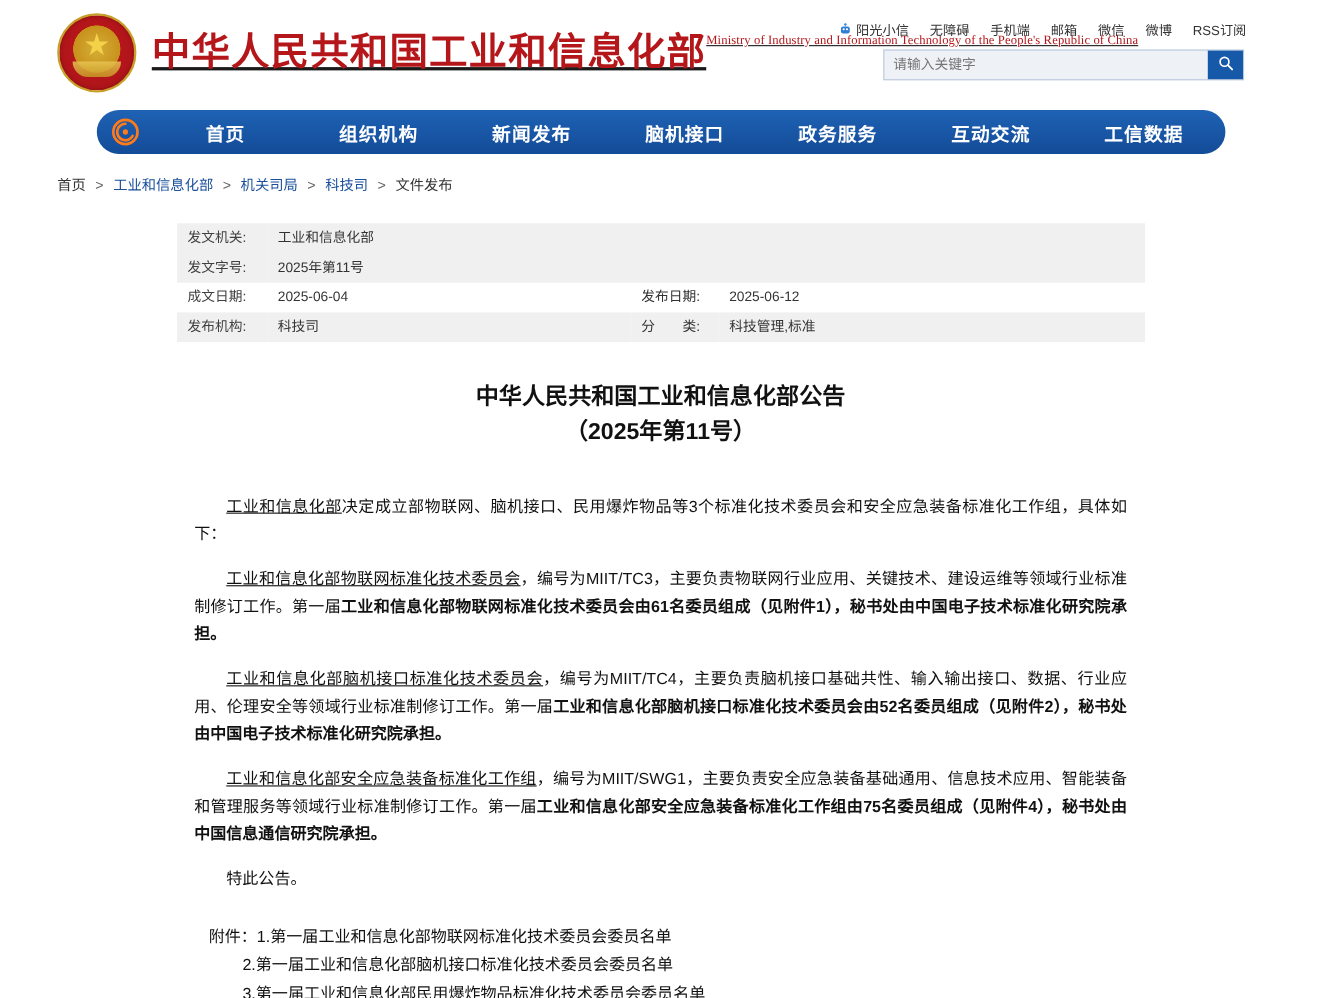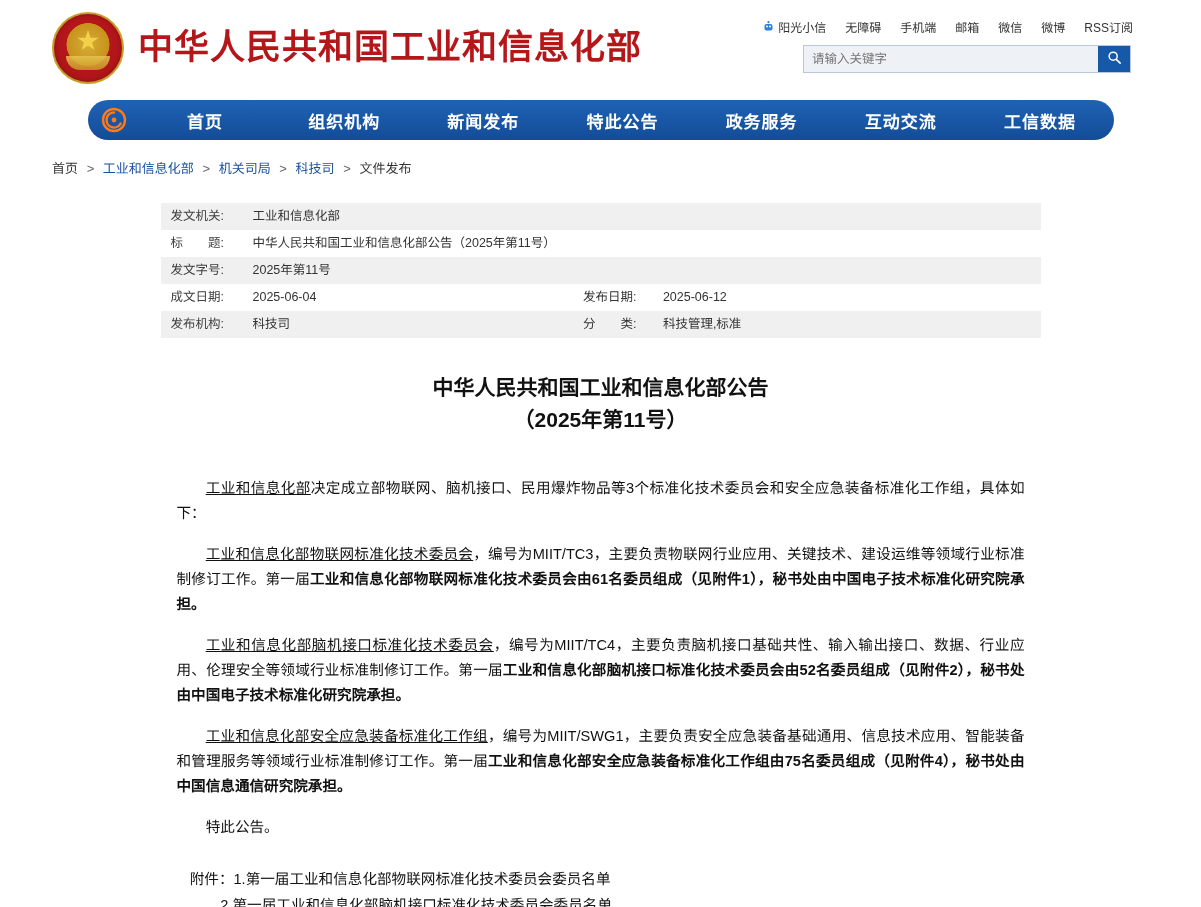--- a/index.html
+++ b/index.html
@@ -56,20 +56,21 @@
     position: absolute;
     left: 12px; bottom: 12px;
     width: 44px; height: 14px;
     border-radius: 0 0 22px 22px;
     background: linear-gradient(#e8c352, #c79a23);
     opacity: .85;
   }
   .title-block {
     display: flex;
     justify-content: space-between;
+    text-decoration: underline;
   }
   .site-title-cn {
     font-size: 35px;
     font-weight: bold;
     color: #b5161a;
     letter-spacing: 1px;
     line-height: 1.15;
     font-family: "Liberation Serif", "DejaVu Serif", serif;
   }
   .site-title-en {
@@ -264,20 +265,21 @@
 <body>
 
 <div class="page">
 
   <div class="header">
 
     <div class="logo-area">
       <div class="emblem"></div>
       <div class="title-block">
         <div class="site-title-cn">中华人民共和国工业和信息化部</div>
+        <div class="site-title-en">Ministry of Industry and Information Technology of the People's Republic of China</div>
       </div>
     </div>
 
     <div class="header-right">
       <div class="quick-links">
         <span class="ql-first">
           <span class="ql-icon">
             <svg width="13" height="13" viewBox="0 0 13 13">
               <rect x="2.5" y="4" width="8" height="6.5" rx="2" fill="#2f7fd6"></rect>
               <circle cx="6.5" cy="2.2" r="1.1" fill="#2f7fd6"></circle>
@@ -313,21 +315,21 @@
     <div class="nav-home-icon">
       <svg width="26" height="26" viewBox="0 0 26 26">
         <circle cx="13" cy="13" r="11" fill="none" stroke="#ff7a18" stroke-width="2.4"></circle>
         <path d="M13 5.5 A7.5 7.5 0 1 0 19.6 16.6" fill="none" stroke="#ff7a18" stroke-width="2.4" stroke-linecap="round"></path>
         <circle cx="13" cy="13" r="2.4" fill="#ff7a18"></circle>
       </svg>
     </div>
     <a class="nav-item" href="#">首页</a>
     <a class="nav-item" href="#">组织机构</a>
     <a class="nav-item" href="#">新闻发布</a>
-    <a class="nav-item" href="#">特此公告</a>
+    <a class="nav-item" href="#">脑机接口</a>
     <a class="nav-item" href="#">政务服务</a>
     <a class="nav-item" href="#">互动交流</a>
     <a class="nav-item" href="#">工信数据</a>
   </div>
 
   <div class="breadcrumb">
     <span>首页</span>
     <span class="sep">&gt;</span>
     <a href="#">工业和信息化部</a>
     <span class="sep">&gt;</span>
@@ -338,24 +340,20 @@
     <span>文件发布</span>
   </div>
 
   <div class="doc-wrap">
 
     <table class="meta-table">
       <tbody>
         <tr class="shade">
           <td class="meta-label">发文机关:</td>
           <td colspan="3">工业和信息化部</td>
-        </tr>
-        <tr>
-          <td class="meta-label">标　　题:</td>
-          <td colspan="3">中华人民共和国工业和信息化部公告（2025年第11号）</td>
         </tr>
         <tr class="shade">
           <td class="meta-label">发文字号:</td>
           <td colspan="3">2025年第11号</td>
         </tr>
         <tr>
           <td class="meta-label">成文日期:</td>
           <td>2025-06-04</td>
           <td class="meta-mid-label">发布日期:</td>
           <td>2025-06-12</td>

